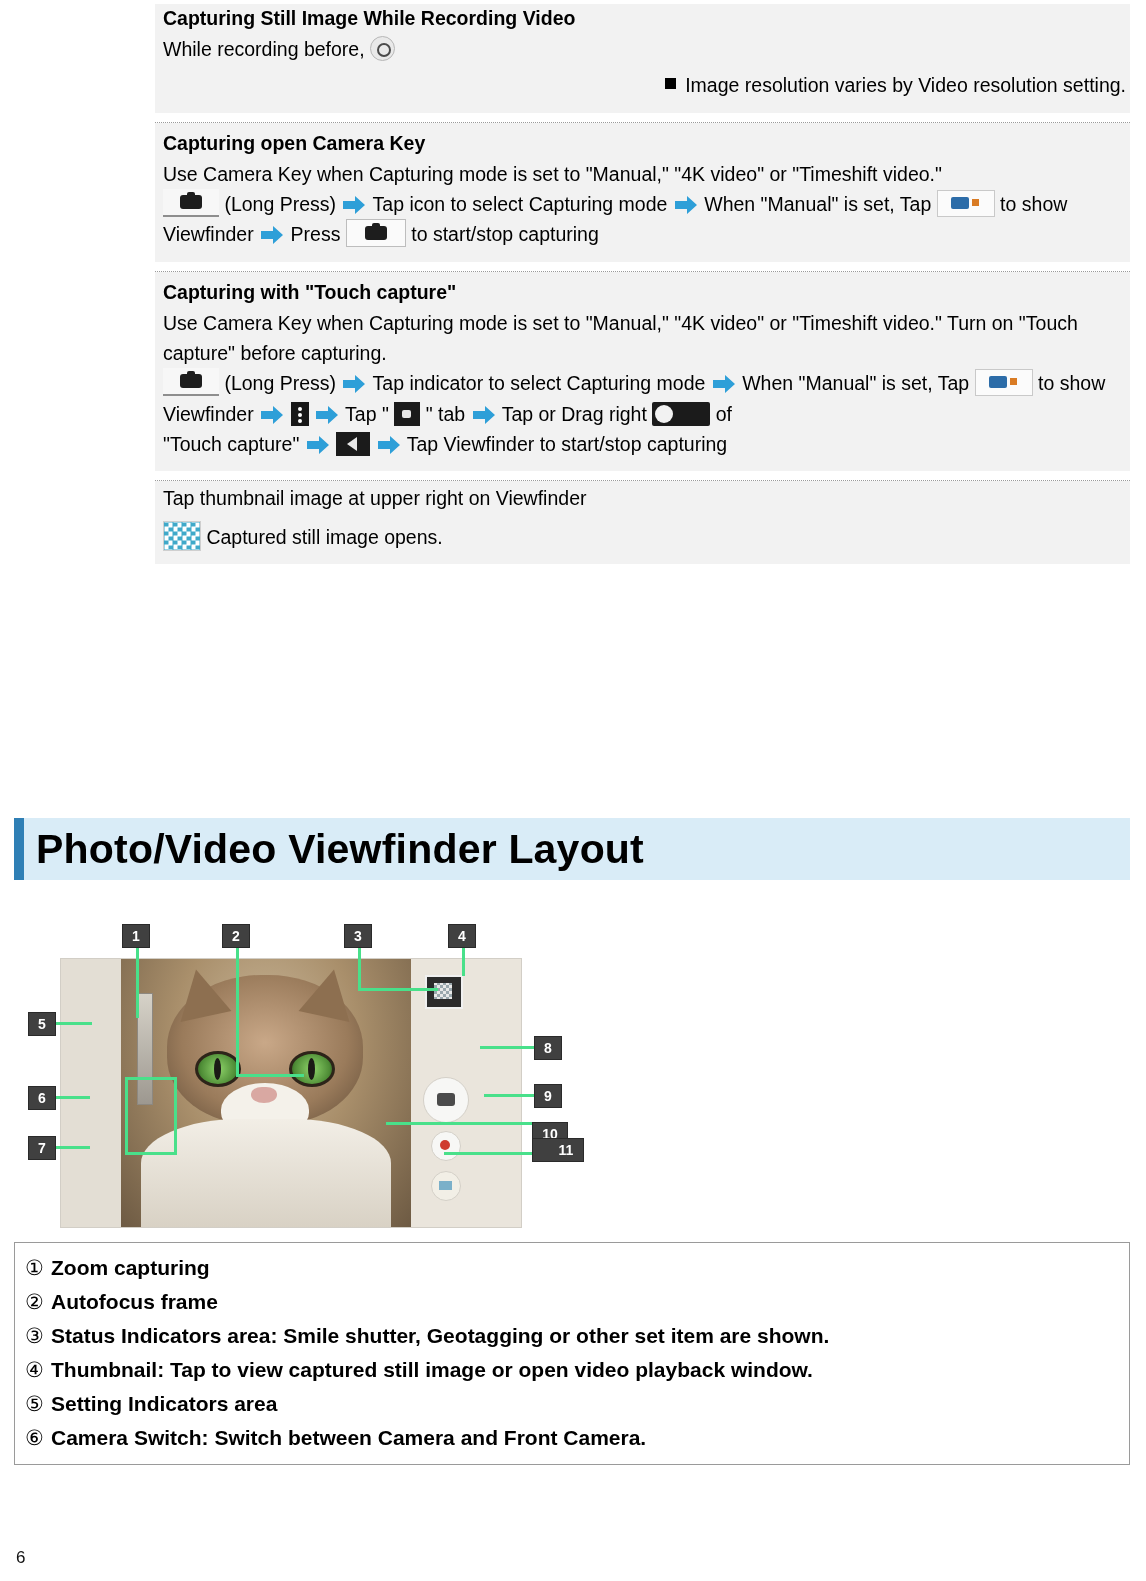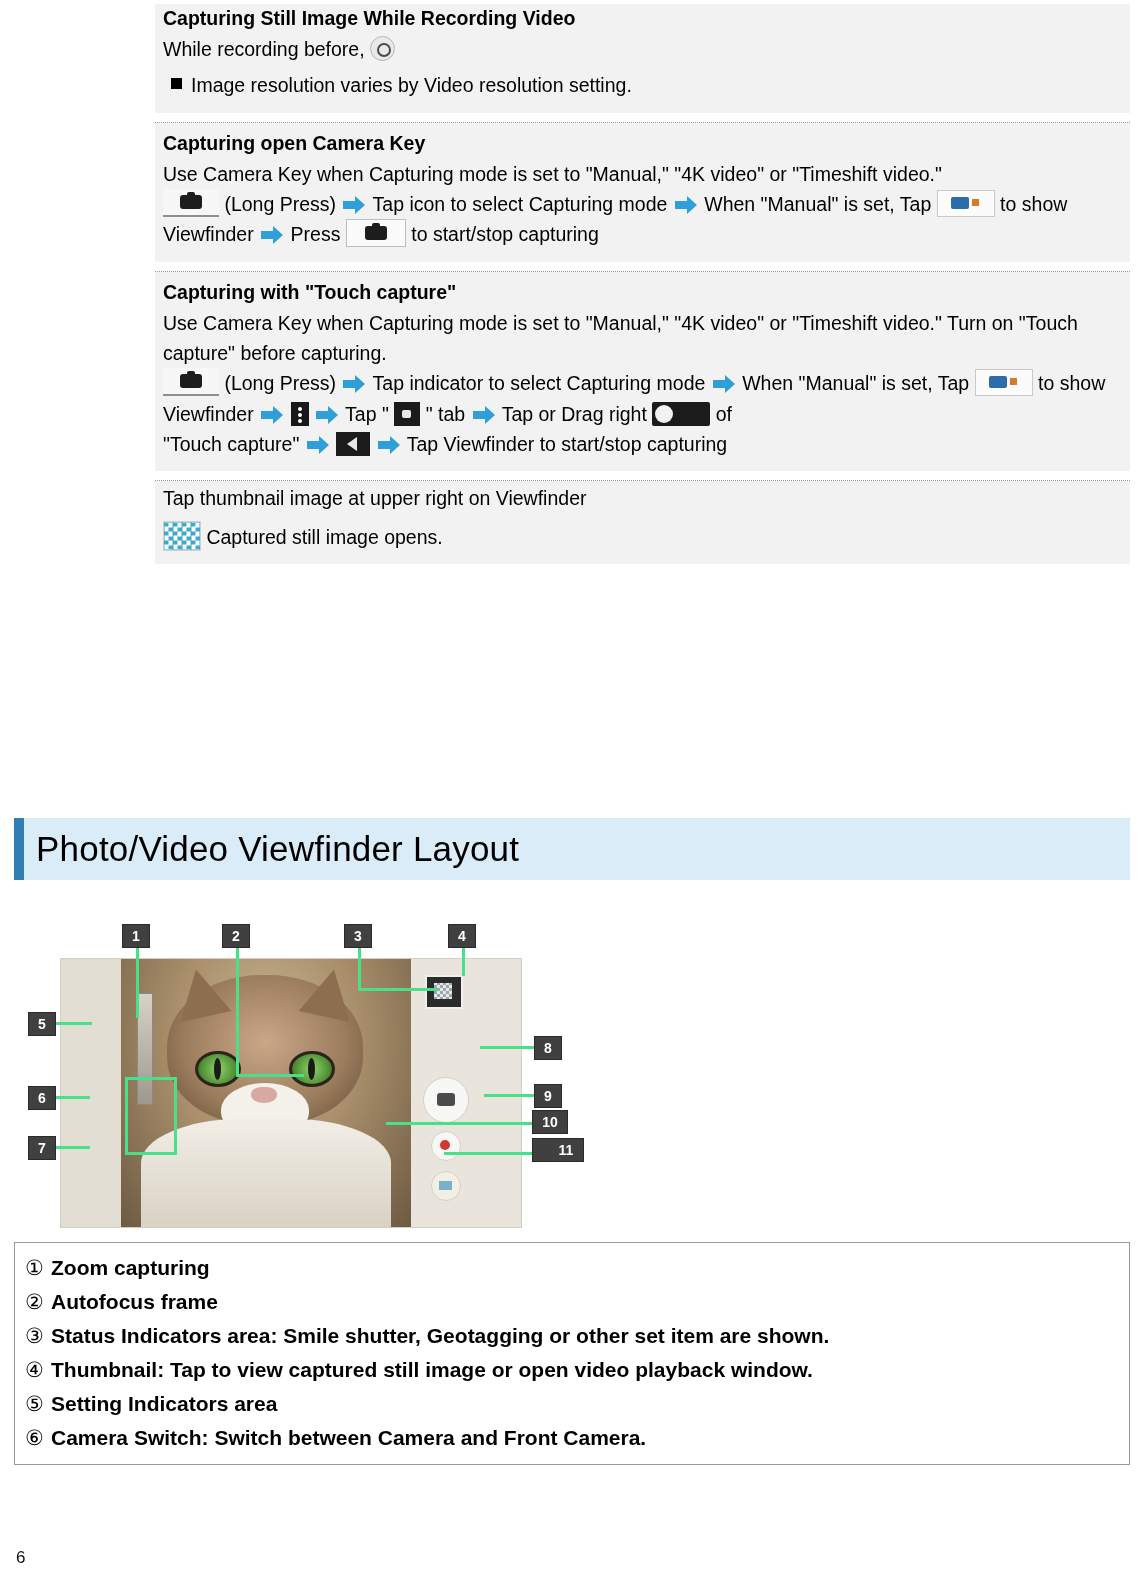--- a/index.html
+++ b/index.html
@@ -51,20 +51,21 @@
     font-size: 19.5px;
     line-height: 1.55;
     margin: 0 0 0 4px;
   }
   .bullet-line {
     font-size: 19.5px;
     line-height: 1.55;
     margin: 6px 0 0 4px;
     display: flex;
     align-items: flex-start;
+    justify-content: flex-end;
   }
   .bullet-sq {
     display: inline-block;
     width: 11px;
     height: 11px;
     background: #000;
     margin: 8px 9px 0 8px;
     flex: 0 0 auto;
   }
 
@@ -266,22 +267,22 @@
     display: flex;
     align-items: center;
   }
   .chapter-bar {
     width: 10px;
     height: 62px;
     background: #2f7fb5;
     flex: 0 0 auto;
   }
   .chapter-title {
-    font-size: 35px;
-    font-weight: normal;
+    font-size: 41px;
+    font-weight: bold;
     margin-left: 12px;
     letter-spacing: 0.2px;
   }
 
   
   .figure {
     position: absolute;
     left: 14px;
     top: 906px;
     width: 560px;
@@ -713,21 +714,21 @@
 
     <div class="chip" style="left:108px; top:18px;">1</div>
     <div class="chip" style="left:208px; top:18px;">2</div>
     <div class="chip" style="left:330px; top:18px;">3</div>
     <div class="chip" style="left:434px; top:18px;">4</div>
     <div class="chip" style="left:14px; top:106px;">5</div>
     <div class="chip" style="left:14px; top:180px;">6</div>
     <div class="chip" style="left:14px; top:230px;">7</div>
     <div class="chip" style="left:520px; top:130px;">8</div>
     <div class="chip" style="left:520px; top:178px;">9</div>
-    <div class="chip wide" style="left:518px; top:204px;">10</div>
+    <div class="chip wide" style="left:518px; top:216px;">10</div>
     <div class="chip wide" style="left:518px; top:232px;padding-left:16px;">11</div>
   </div>
 
   <div class="legend">
     <div class="legend-row">
       <span class="legend-num">①</span>
       <span class="legend-text">Zoom capturing</span>
     </div>
     <div class="legend-row">
       <span class="legend-num">②</span>

